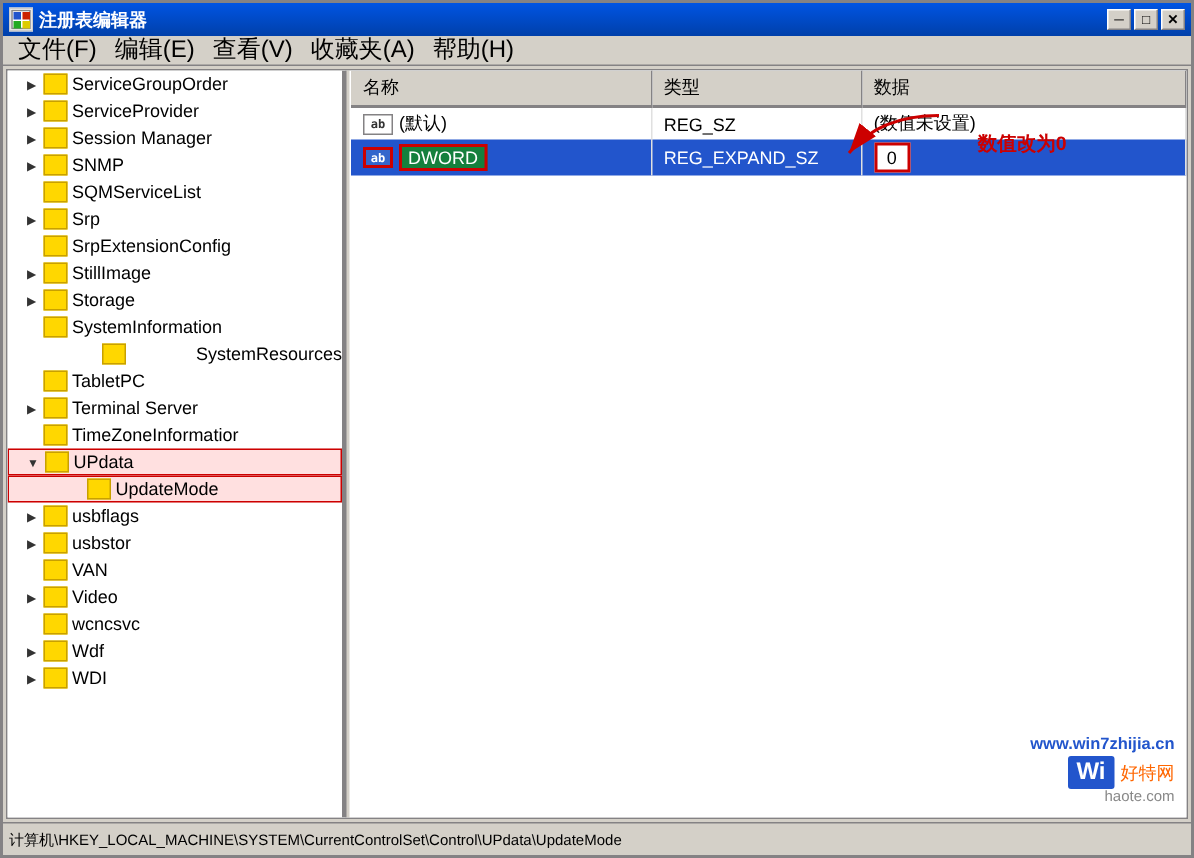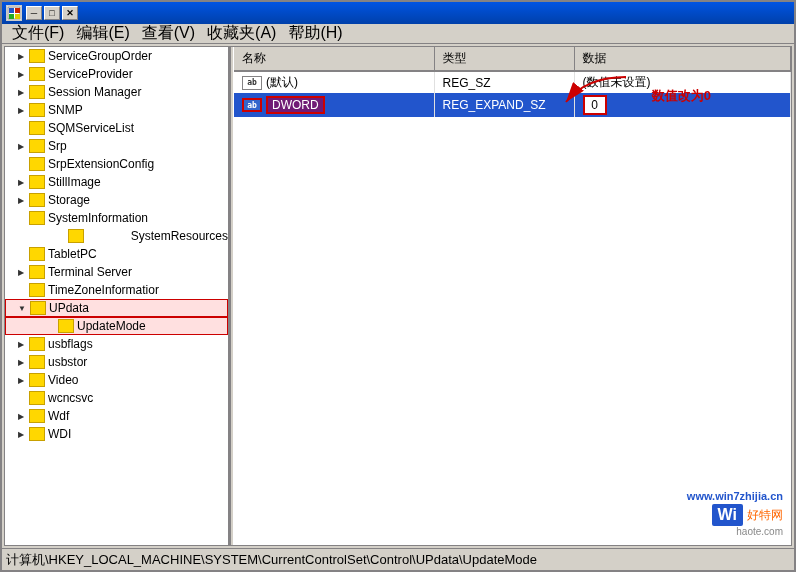--- a/index.html
+++ b/index.html
@@ -204,21 +204,21 @@
     }
 
     
     .status-bar {
       height: 22px;
       background: #d4d0c8;
       border-top: 1px solid #848284;
       display: flex;
       align-items: center;
       padding: 0 4px;
-      font-size: 13px;
+      font-size: 10px;
       color: #000;
     }
 
     .status-text {
       flex: 1;
     }
 
     
     .splitter {
       width: 4px;
@@ -248,20 +248,21 @@
   <div class="title-bar">
     <span class="title-bar-icon">
       <svg width="14" height="14" viewBox="0 0 14 14">
         <rect x="1" y="1" width="12" height="12" fill="#fff" stroke="#888" stroke-width="1"></rect>
         <rect x="2" y="2" width="5" height="5" fill="#2255cc"></rect>
         <rect x="8" y="2" width="5" height="5" fill="#cc2200"></rect>
         <rect x="2" y="8" width="5" height="5" fill="#22aa22"></rect>
         <rect x="8" y="8" width="5" height="5" fill="#ddcc00"></rect>
       </svg>
     </span>
+    <span class="title-bar-text">注册表编辑器</span>
     <div class="title-bar-buttons">
       <div class="tb-btn">─</div>
       <div class="tb-btn">□</div>
       <div class="tb-btn">✕</div>
     </div>
   </div>
 
   <div class="menu-bar">
     <span class="menu-item">文件(F)</span>
     <span class="menu-item">编辑(E)</span>
@@ -356,20 +357,25 @@
         </div>
         <div class="tree-item" style="padding-left: 8px;">
           <span class="expand-icon" style="font-size: 8px; color: rgb(51, 51, 51);">▶</span>
           <span style="display: inline-block; width: 16px; height: 14px; background: rgb(255, 215, 0); border: 1px solid rgb(200, 160, 0); margin-right: 3px; flex-shrink: 0; position: relative;"></span>
           <span class="tree-label">usbflags</span>
         </div>
         <div class="tree-item" style="padding-left: 8px;">
           <span class="expand-icon" style="font-size: 8px; color: rgb(51, 51, 51);">▶</span>
           <span style="display: inline-block; width: 16px; height: 14px; background: rgb(255, 215, 0); border: 1px solid rgb(200, 160, 0); margin-right: 3px; flex-shrink: 0; position: relative;"></span>
           <span class="tree-label">usbstor</span>
+        </div>
+        <div class="tree-item" style="padding-left: 8px;">
+          <span class="expand-icon"></span>
+          <span style="display: inline-block; width: 16px; height: 14px; background: rgb(255, 215, 0); border: 1px solid rgb(200, 160, 0); margin-right: 3px; flex-shrink: 0; position: relative;"></span>
+          <span class="tree-label">VAN</span>
         </div>
         <div class="tree-item" style="padding-left: 8px;">
           <span class="expand-icon" style="font-size: 8px; color: rgb(51, 51, 51);">▶</span>
           <span style="display: inline-block; width: 16px; height: 14px; background: rgb(255, 215, 0); border: 1px solid rgb(200, 160, 0); margin-right: 3px; flex-shrink: 0; position: relative;"></span>
           <span class="tree-label">Video</span>
         </div>
         <div class="tree-item" style="padding-left: 8px;">
           <span class="expand-icon"></span>
           <span style="display: inline-block; width: 16px; height: 14px; background: rgb(255, 215, 0); border: 1px solid rgb(200, 160, 0); margin-right: 3px; flex-shrink: 0; position: relative;"></span>
           <span class="tree-label">wcncsvc</span>
@@ -406,21 +412,21 @@
                     <span>(默认)</span>
                   </div>
                 </td>
                 <td>REG_SZ</td>
                 <td>(数值未设置)</td>
               </tr>
               <tr class="reg-row selected">
                 <td>
                   <div class="val-name-cell">
                     <span style="display: inline-flex; align-items: center; justify-content: center; width: 20px; height: 14px; font-size: 8px; font-weight: bold; border: 2px solid rgb(204, 0, 0); flex-shrink: 0; font-family: monospace; background: rgb(51, 102, 204); color: white;">ab</span>
-                    <span style="border: 2px solid rgb(204, 0, 0); padding: 0px 4px; background: #701a75; color: white;">DWORD</span>
+                    <span style="border: 2px solid rgb(204, 0, 0); padding: 0px 4px; background: #15803d; color: white;">DWORD</span>
                   </div>
                 </td>
                 <td>REG_EXPAND_SZ</td>
                 <td><span class="value-box" style="color: rgb(0, 0, 0);">0</span></td>
               </tr>
             </tbody>
         </table>
 
         <div class="annotation">数值改为0</div>
         <svg class="arrow-svg" width="80" height="60">

